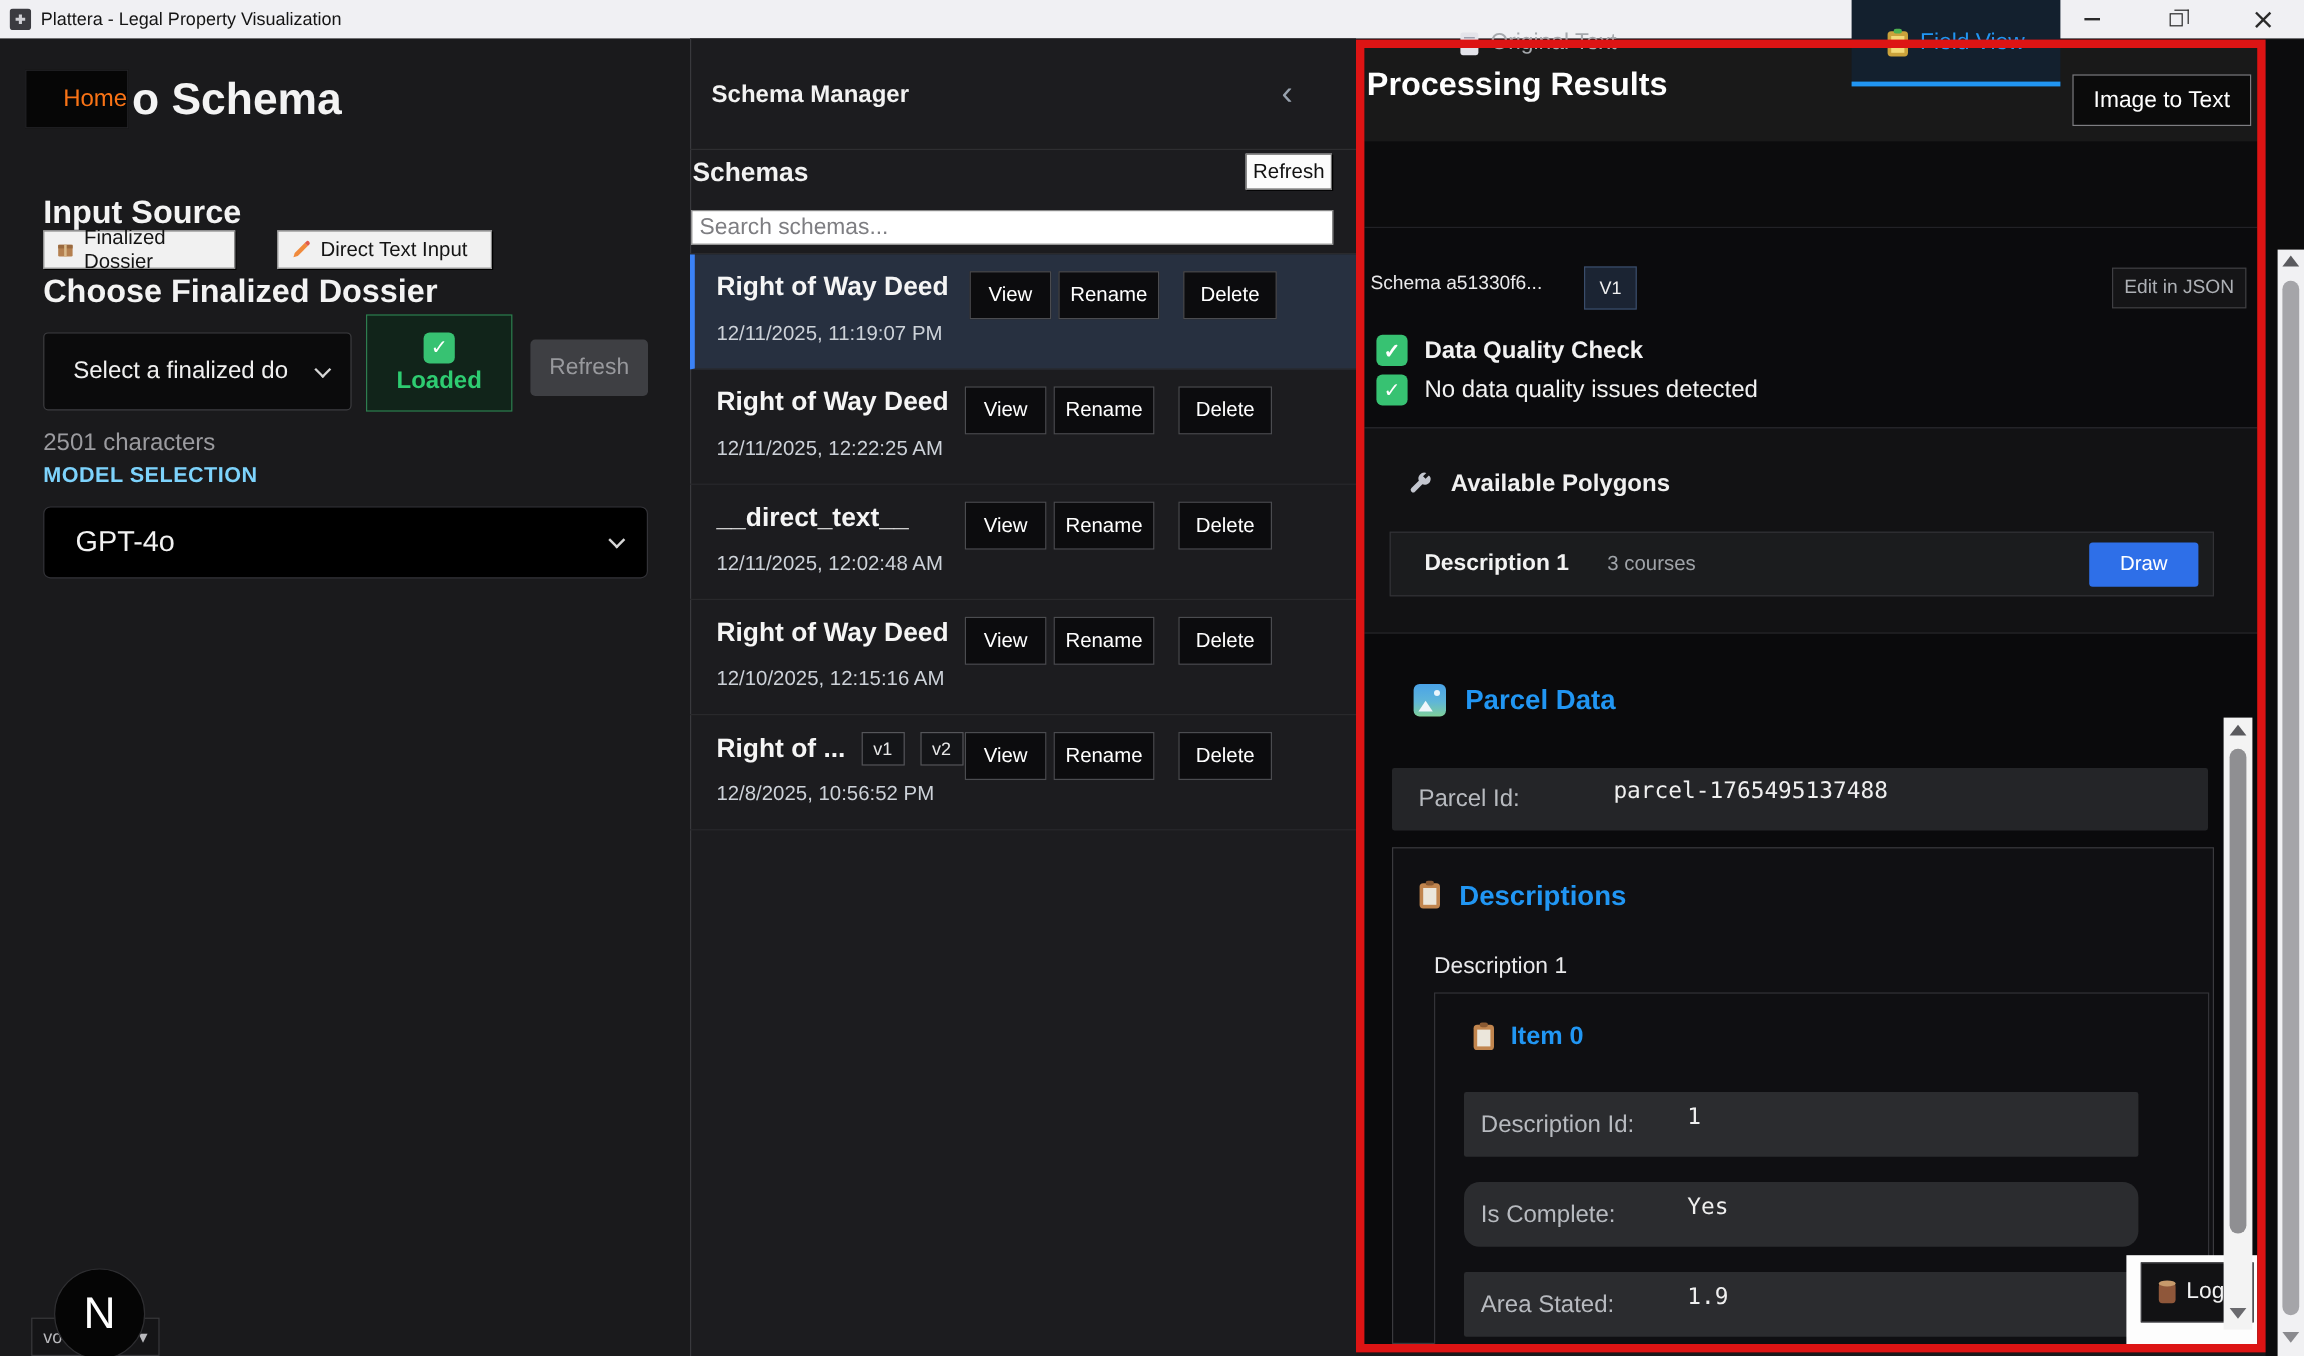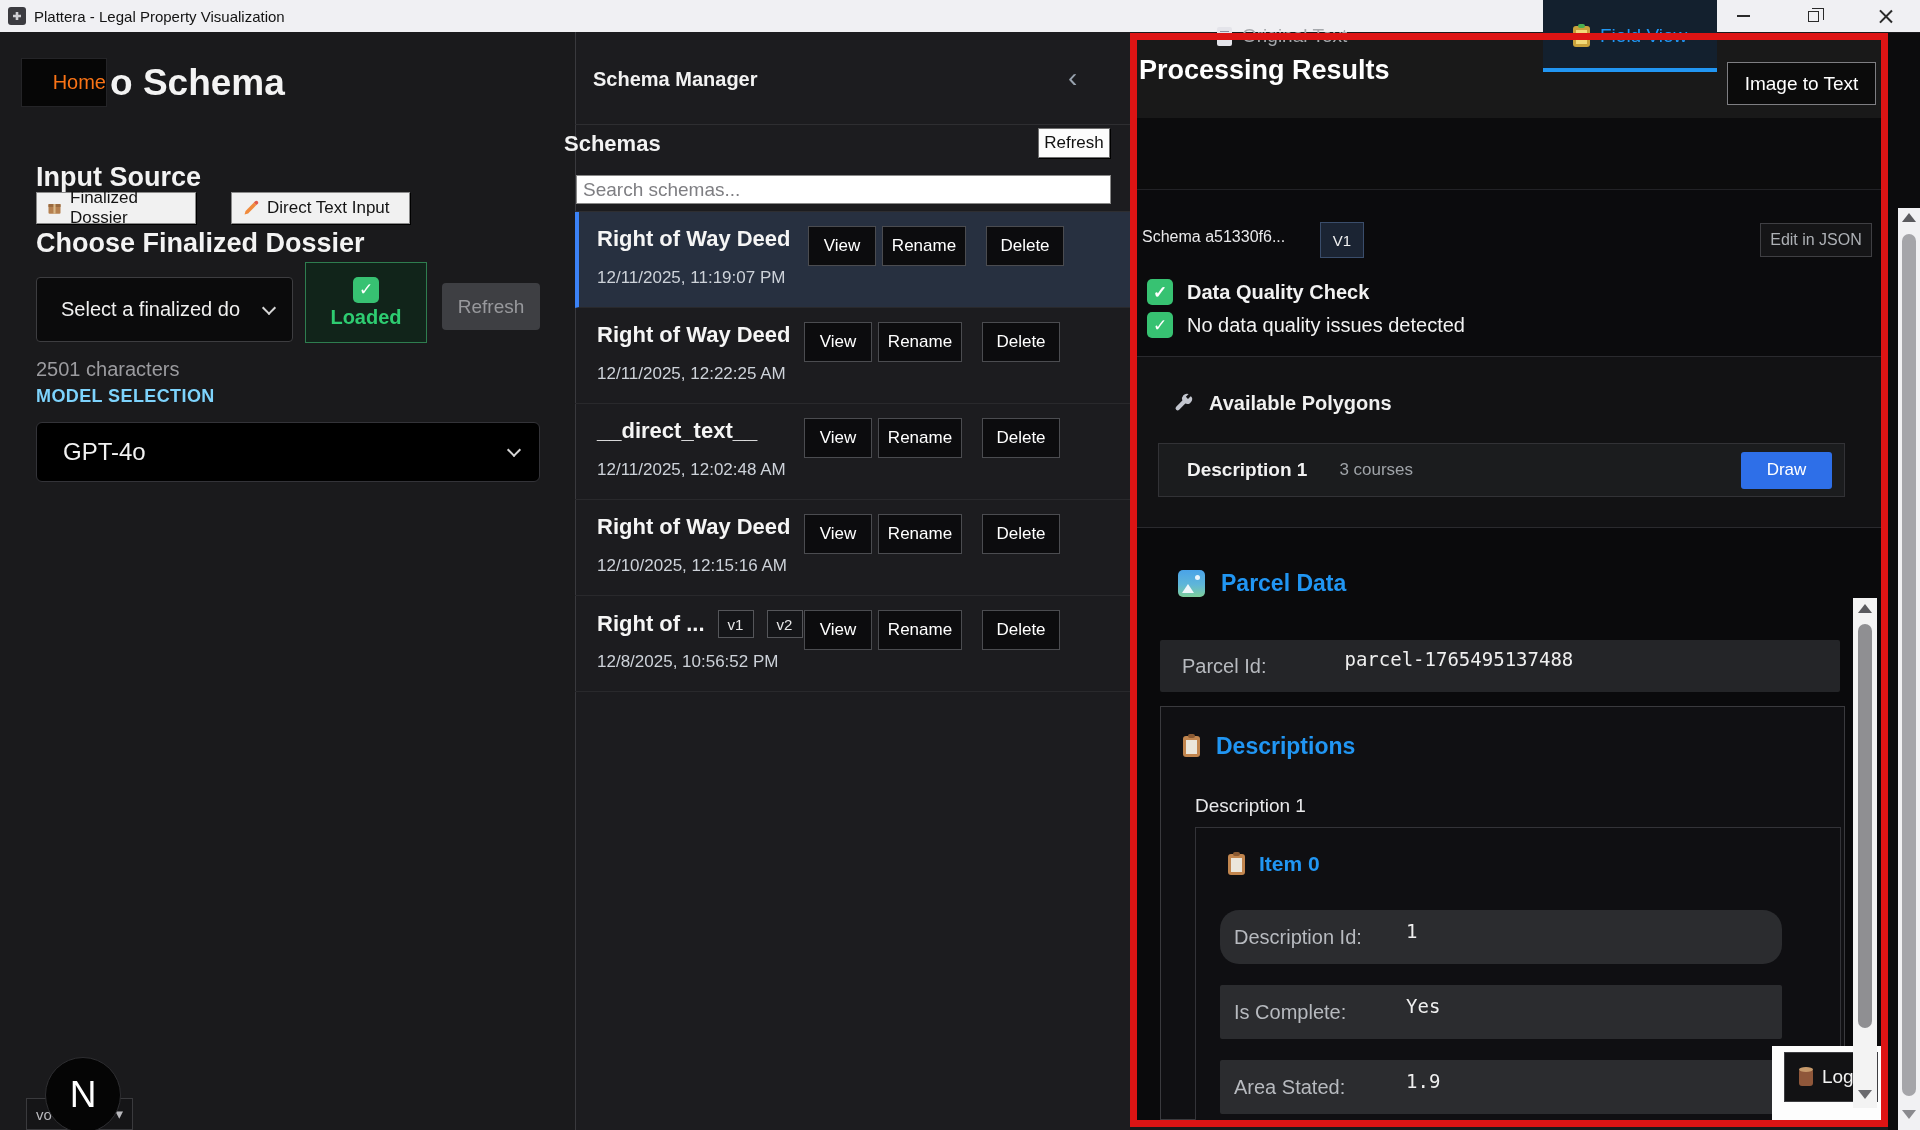--- a/index.html
+++ b/index.html
@@ -46,21 +46,21 @@
     border-radius:6px; color:#f2f2f2; font-size:24px; display:flex; align-items:center; padding:0 20px 0 26px; }
   .model-select .val { flex:1; }
   .convert-btn { left:36px; top:540px; width:504px; height:62px; background:#2196f3; color:#fff; font-size:20px;
     font-weight:bold; display:flex; align-items:center; justify-content:center; border-radius:2px; }
 
   
   .sm-panel { left:575px; top:32px; width:555px; height:1098px; background:#1c1c1f; border-left:1px solid #39393d; }
   .sm-header { left:575px; top:32px; width:555px; height:93px; border-bottom:1px solid #2e2e31; }
   .sm-title { left:593px; top:68px; color:#f2f2f2; font-size:20px; font-weight:bold; }
   .sm-collapse { left:1068px; top:62px; color:#98a2ae; font-size:28px; }
-  .schemas-lbl { left:564px; top:131px; color:#f2f2f2; font-size:22px; font-weight:bold; }
+  .schemas-lbl { left:577px; top:131px; color:#f2f2f2; font-size:22px; font-weight:bold; }
   .sm-refresh { left:1038px; top:128px; width:72px; height:30px; background:#fcfcfc; border:1px solid #6f6f6f;
     color:#111; font-size:17px; display:flex; align-items:center; justify-content:center; box-shadow:1px 1px 0 #000; }
   .sm-search { left:576px; top:175px; width:535px; height:29px; background:#fff; border:1px solid #888;
     font-size:19px; color:#222; padding:0 6px; font-family:"Liberation Sans",sans-serif; }
   .sm-search::placeholder { color:#7e7e82; }
   .sm-list-top { left:575px; top:211px; width:555px; height:1px; background:#2e2e31; }
   .schema-item { position:absolute; left:575px; width:555px; height:96px; border-bottom:1px solid #29292c; }
   .schema-item.selected { background:#273040; border-left:4px solid #3b82f6; }
   .si-name { position:absolute; left:22px; top:14px; color:#f5f5f5; font-size:22px; font-weight:bold; display:flex; align-items:center; gap:13px; }
   .schema-item.selected .si-name { left:18px; }
@@ -376,25 +376,25 @@
     <div class="desc-head">
       <span class="ico-clip"></span>
       <span>Descriptions</span>
     </div>
     <div class="desc-group">Description 1</div>
     <div class="item-box">
       <div class="item-head">
         <span class="ico-clip"></span>
         <span>Item 0</span>
       </div>
-      <div class="field-row" style="top:82px;border-radius:19px;">
+      <div class="field-row" style="top:82px;">
         <span class="f-label">Description Id:</span>
         <span class="f-value">1</span>
       </div>
-      <div class="field-row" style="top:157px;">
+      <div class="field-row" style="top:157px;border-radius:13px;">
         <span class="f-label">Is Complete:</span>
         <span class="f-value">Yes</span>
       </div>
       <div class="field-row" style="top:232px;">
         <span class="f-label">Area Stated:</span>
         <span class="f-value">1.9</span>
       </div>
     </div>
   </div>
 

